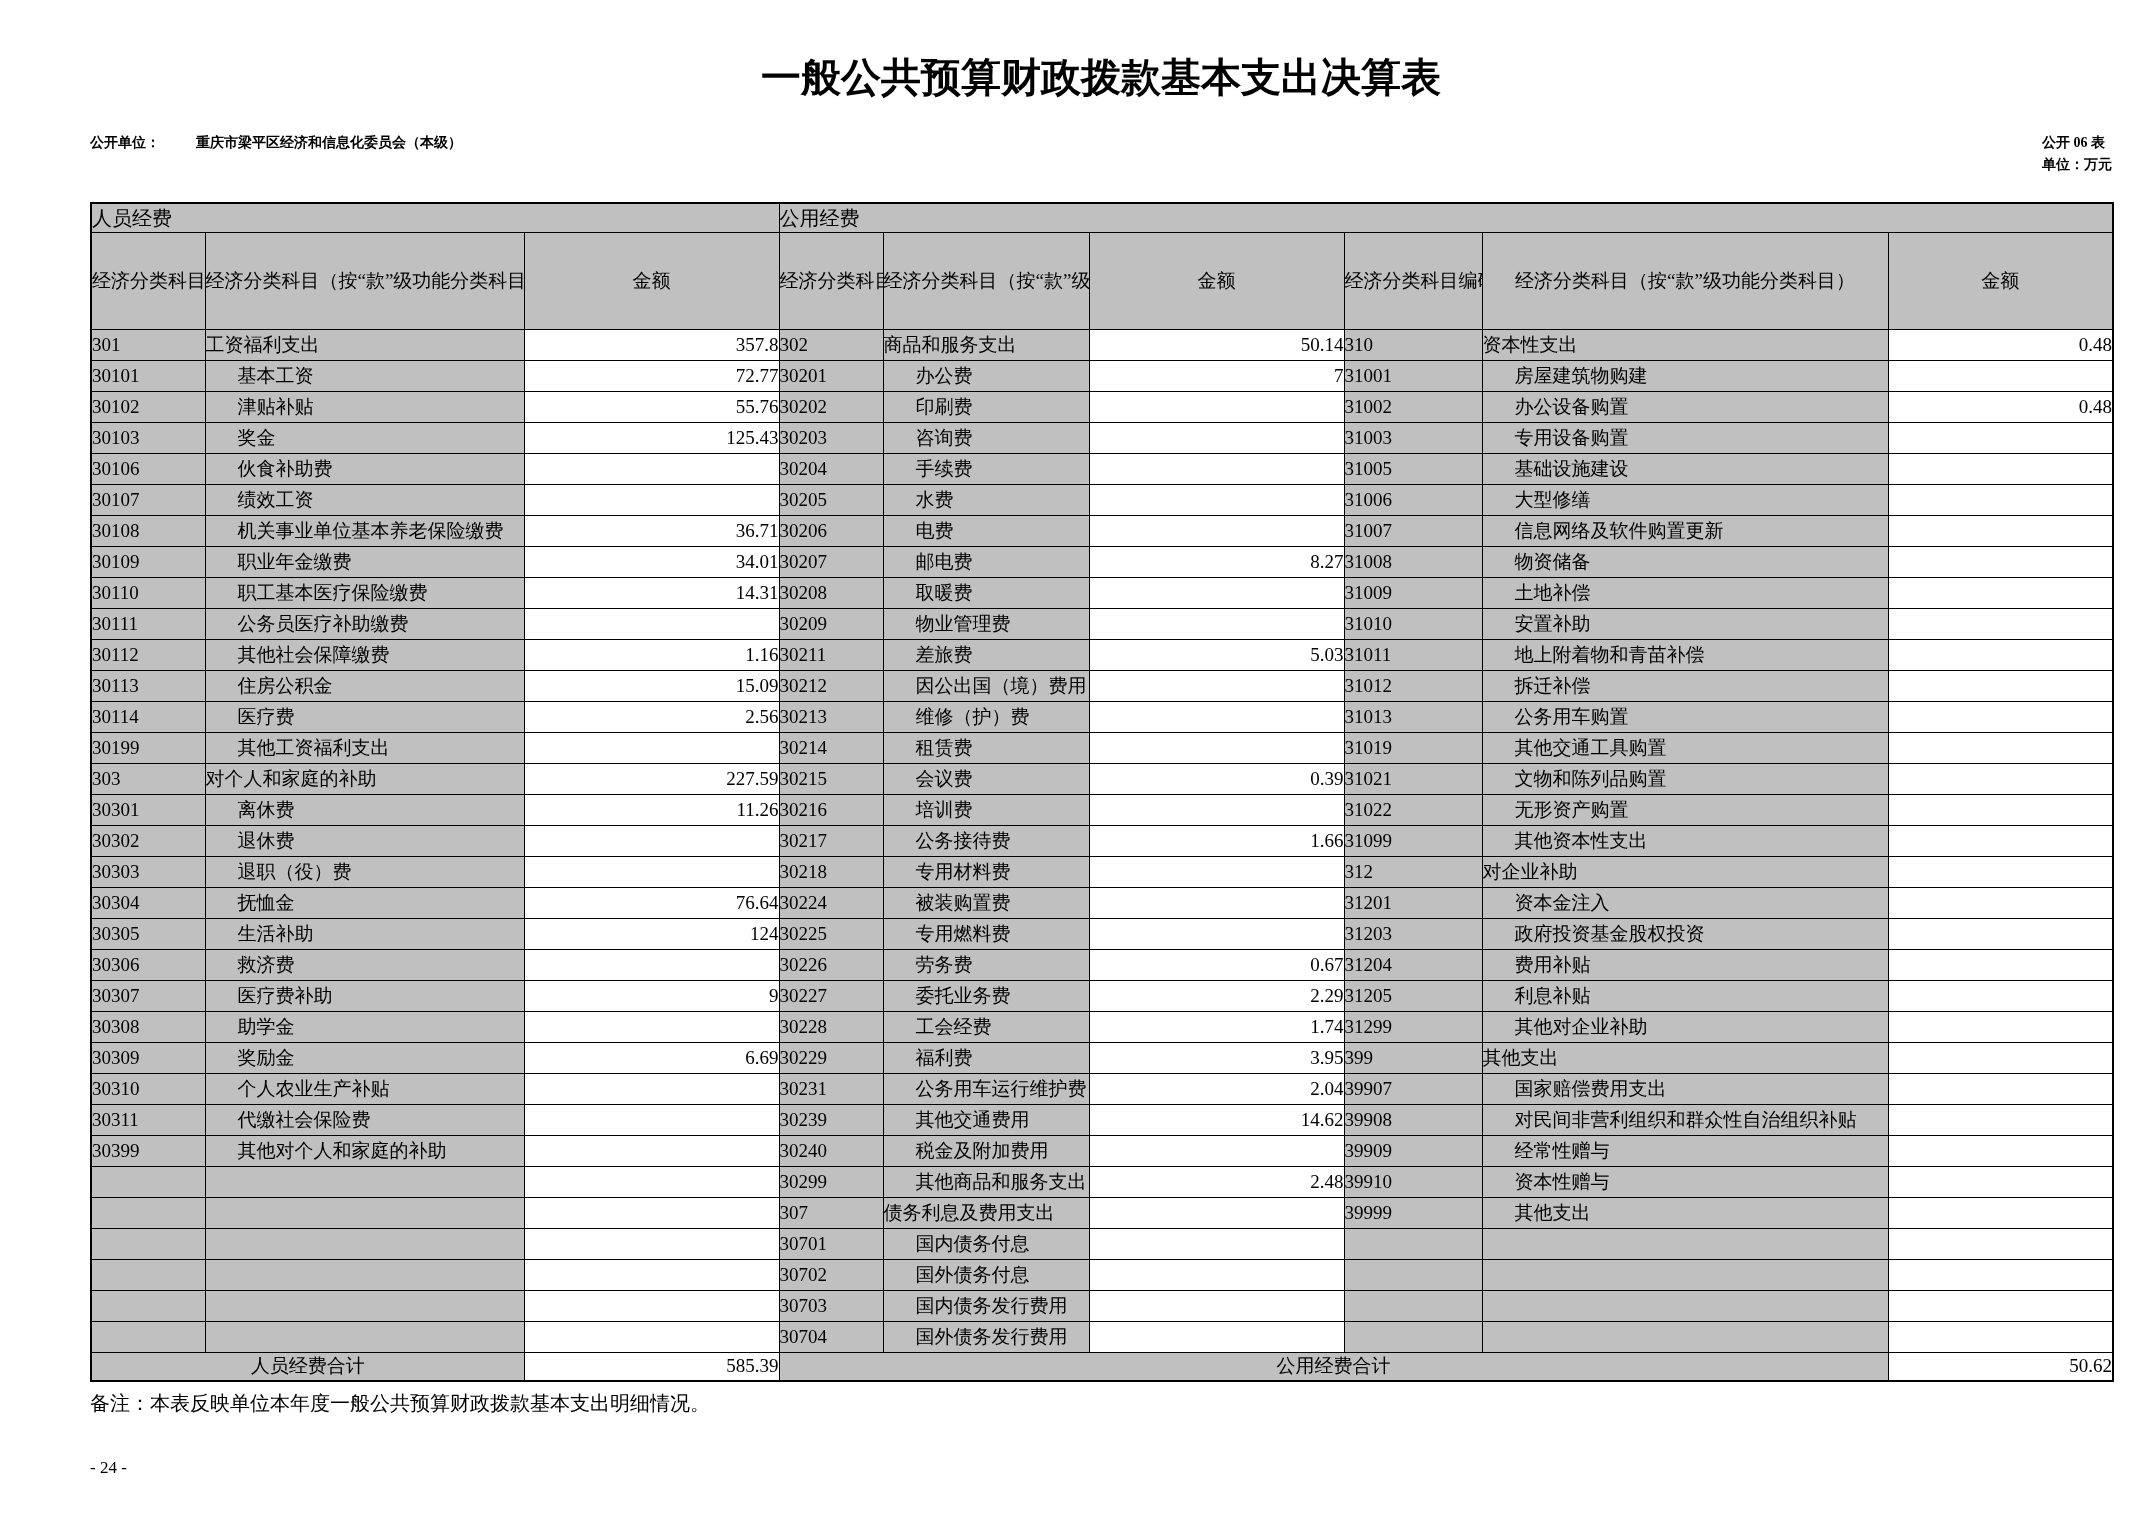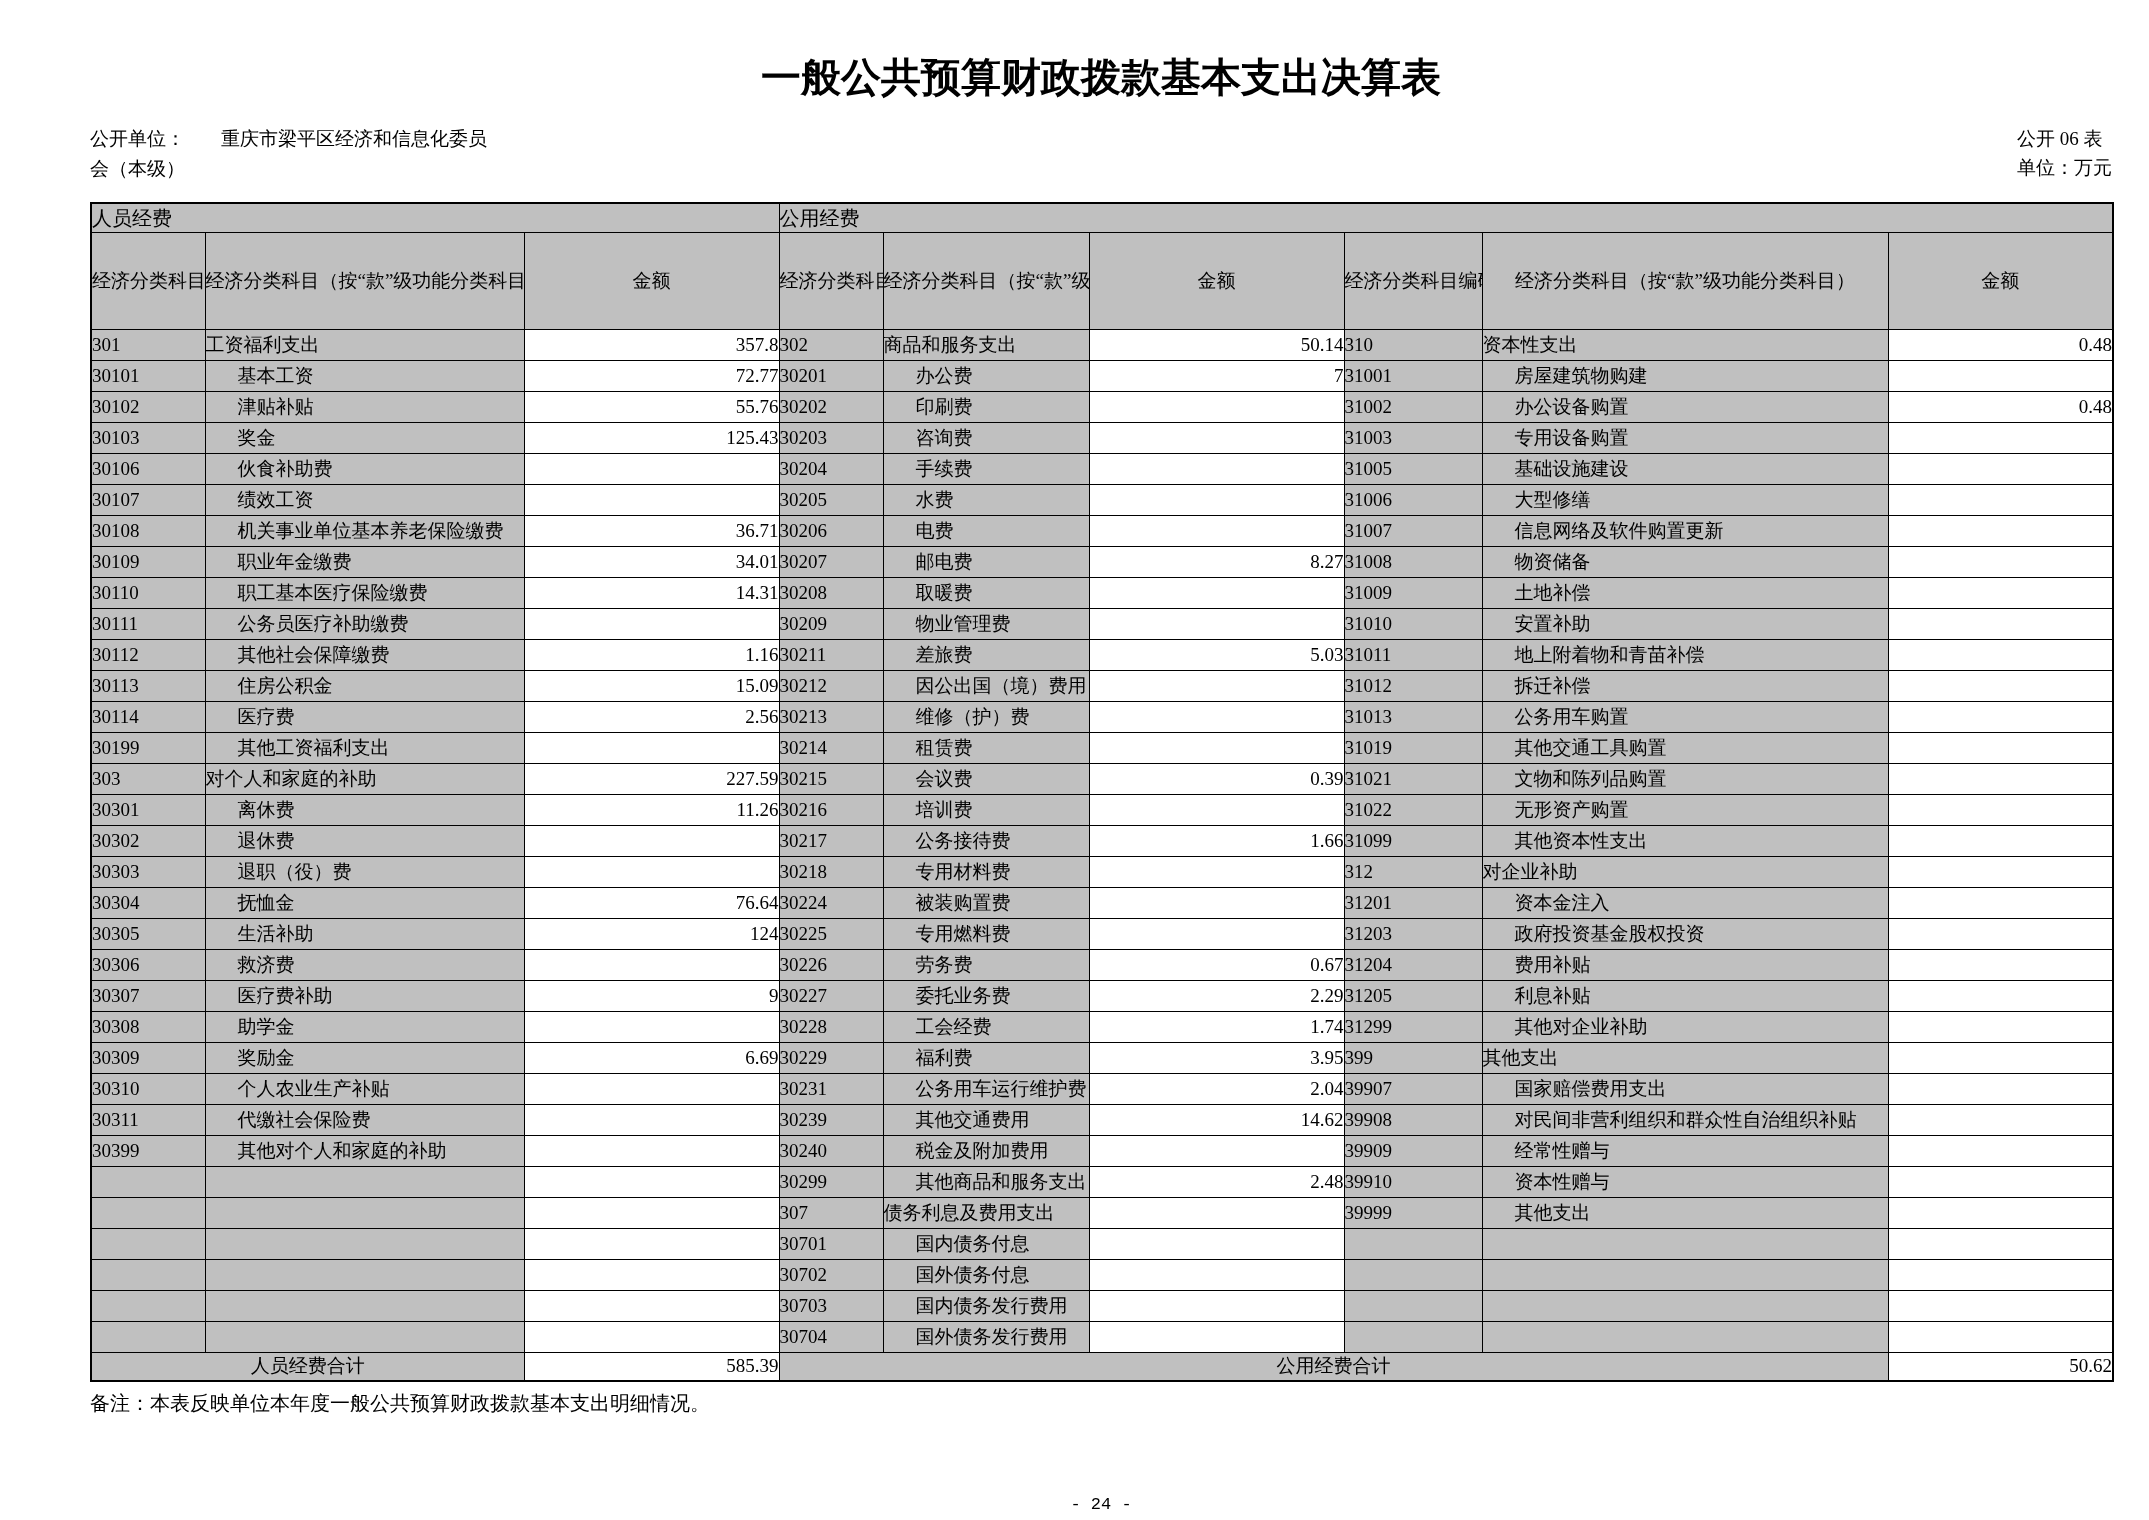--- a/index.html
+++ b/index.html
@@ -1,20 +1,20 @@
 <!DOCTYPE html>
 <html><head>
 <meta charset="utf-8">
 <style>
   html,body{margin:0;padding:0;background:#fff;}
   .page{position:relative;width:2149px;height:1520px;background:#ffffff;
         font-family:"Liberation Serif","DejaVu Serif",serif;color:#000;}
   .title{position:absolute;top:50px;left:90px;width:2022px;text-align:center;
          font-size:40px;font-weight:bold;}
-  .meta{position:absolute;top:124px;left:90px;width:2022px;font-size:19px;line-height:1.6;}
+  .meta{position:absolute;top:132px;left:90px;width:2022px;font-size:14px;line-height:1.6;font-weight:bold;}
   .meta-left{width:402px;}
   .meta-left .val{margin-left:36px;}
   .meta-right{position:absolute;right:0;top:0;text-align:left;}
   .meta-right div{line-height:1.55;}
   table.budget{position:absolute;top:202px;left:90px;width:2022px;
                border-collapse:collapse;table-layout:fixed;font-size:19px;}
   table.budget th,table.budget td{border:1px solid #000;overflow:hidden;
                white-space:nowrap;vertical-align:middle;font-weight:normal;padding:0;}
   table.budget{border:2px solid #000;}
   .gray{background:#c0c0c0;}
@@ -22,22 +22,22 @@
   .head-row th{height:96px;text-align:center;white-space:normal;
                line-height:1.6;padding:0 8px;}
   tbody tr{height:31px;}
   td.code{text-align:left;padding-left:3px;}
   td.name{text-align:left;padding-left:4px;}
   td.name.sub{padding-left:32px;}
   td.amt{background:#fff;text-align:right;padding-right:3px;}
   tfoot tr{height:28px;margin-top:7px;}
   tfoot td.total-label{text-align:center;}
   .note{position:absolute;top:1390px;left:90px;font-size:20px;}
-  .pagenum{position:absolute;top:1495px;left:90px;width:2022px;
-           text-align:center;font-size:17px;font-family:Liberation Mono, monospace;}
+  .pagenum{position:absolute;top:1458px;left:90px;width:2022px;
+           text-align:left;font-size:17px;}
 </style>
 </head>
 <body>
 
 <div class="page">
 
   <div class="title">一般公共预算财政拨款基本支出决算表</div>
 
   <div class="meta">
     <div class="meta-left"><span>公开单位：</span><span class="val">重庆市梁平区经济和信息化委员会（本级）</span>

